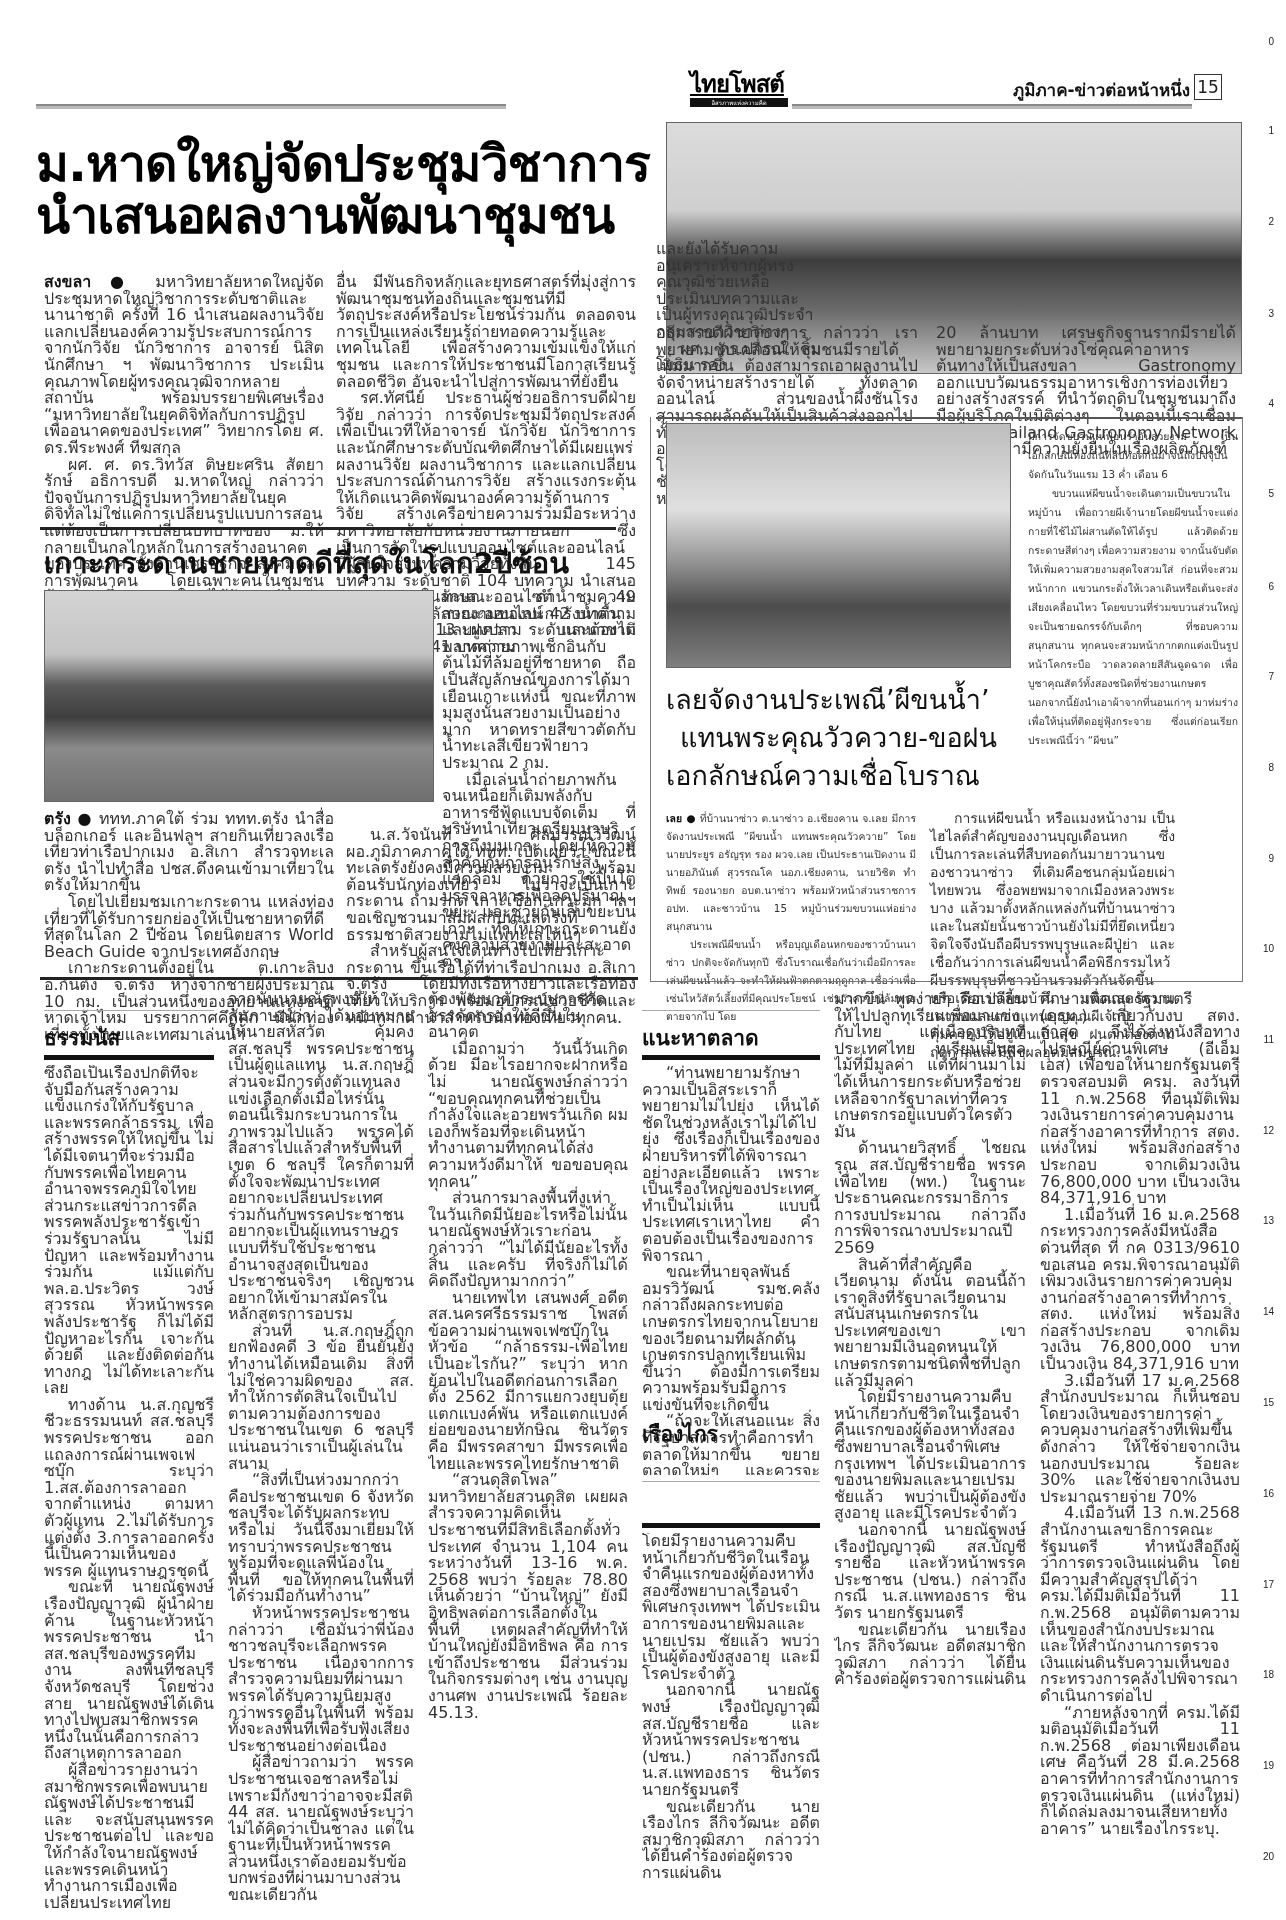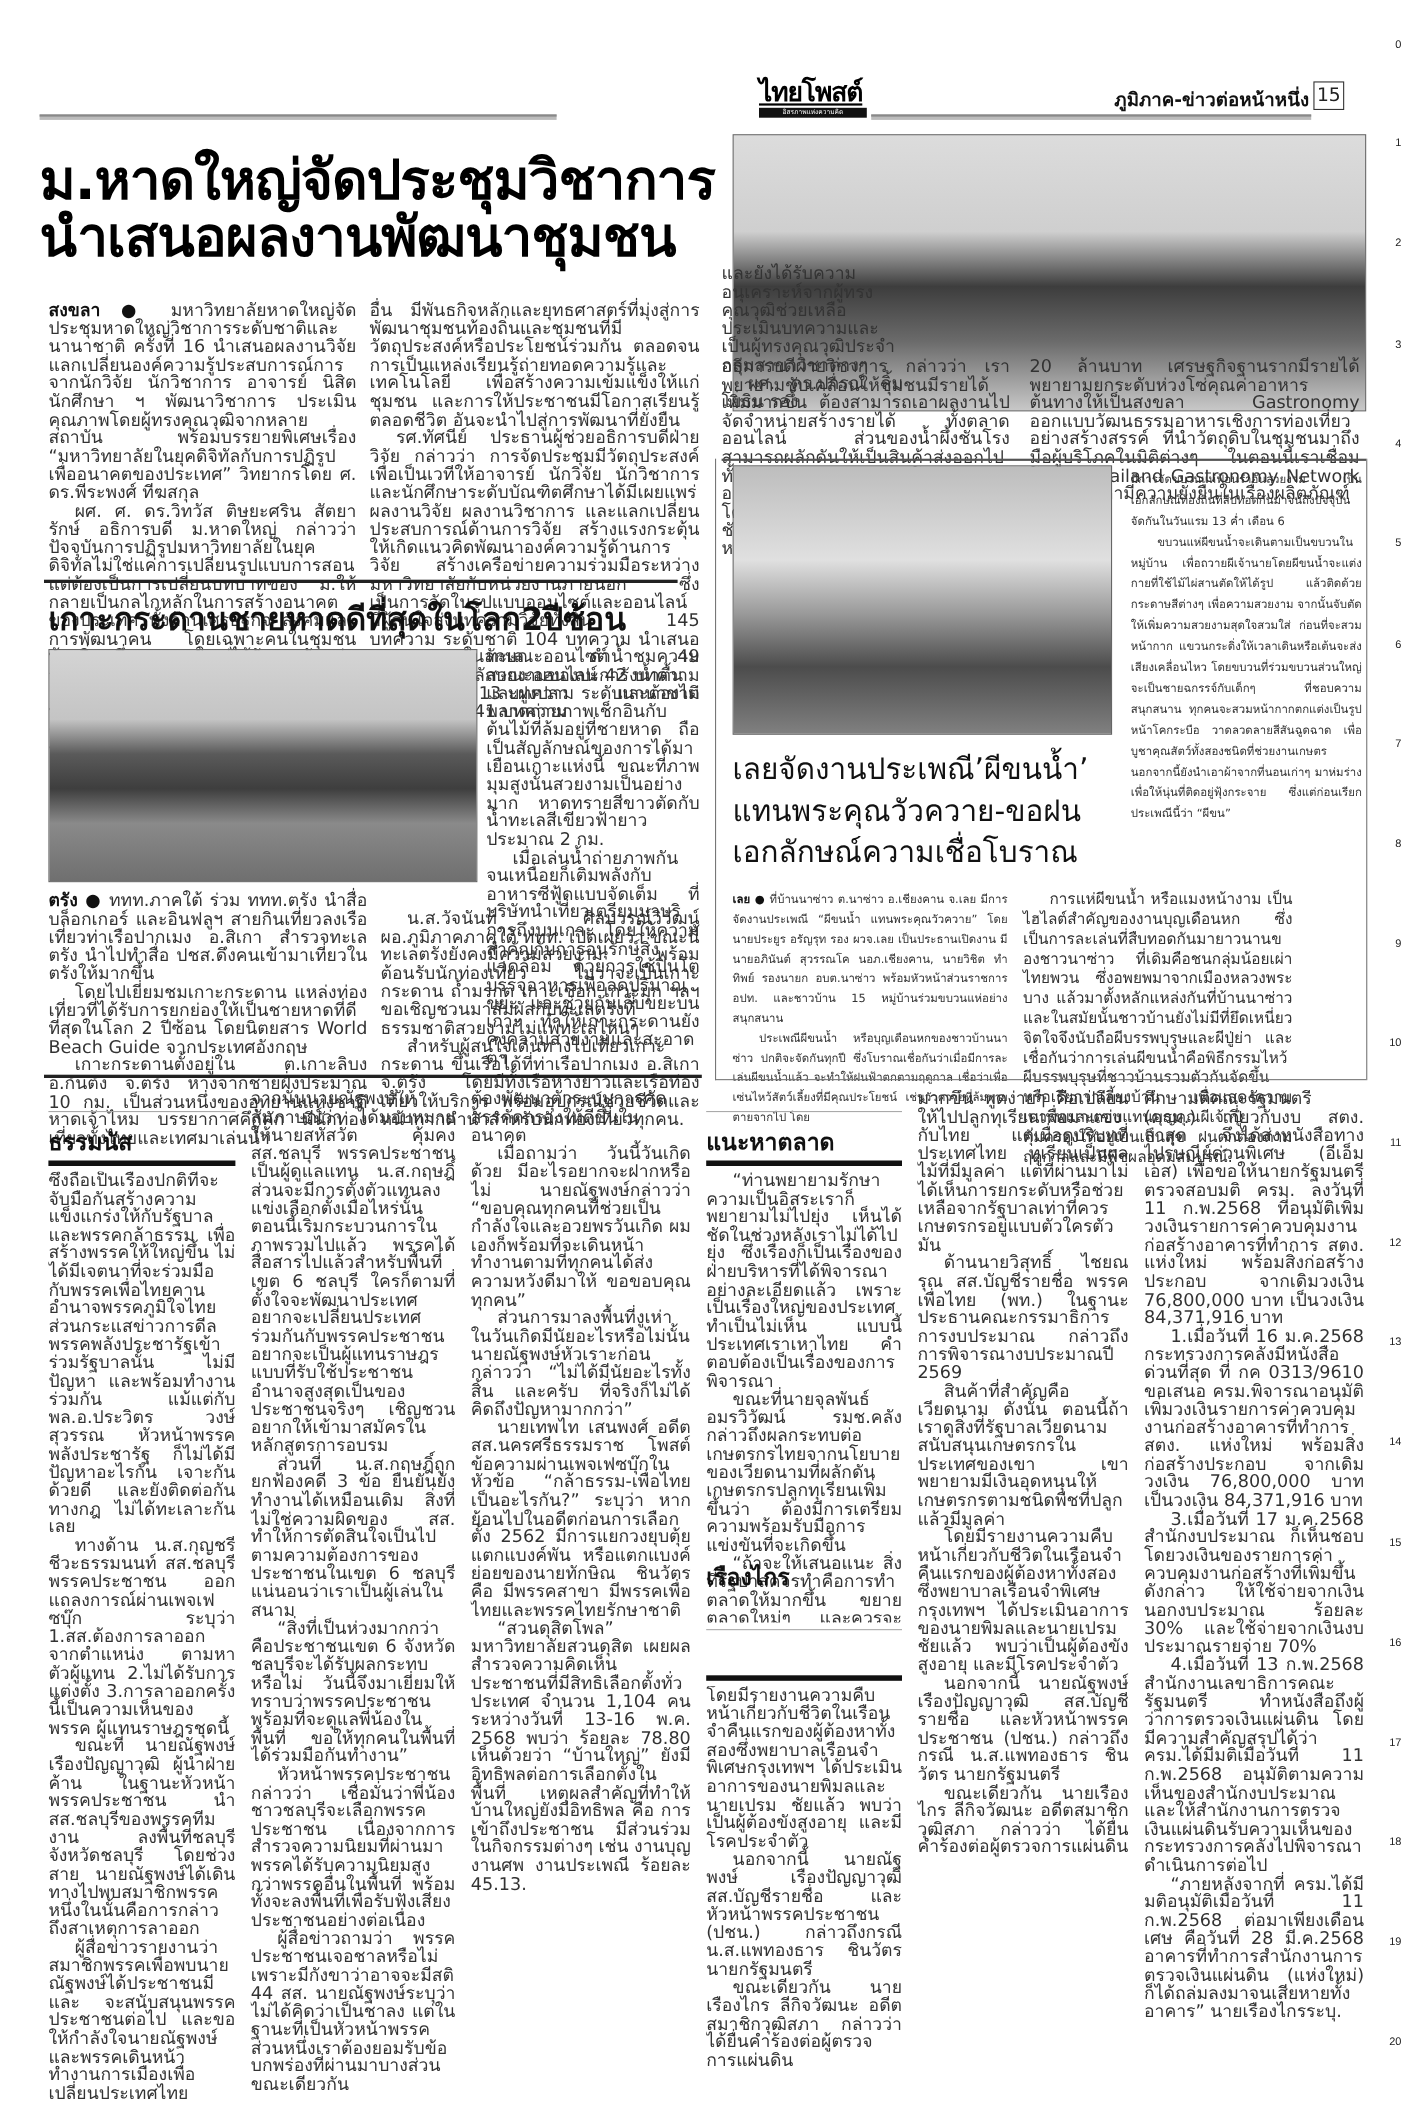--- a/index.html
+++ b/index.html
@@ -103,21 +103,21 @@
 <div class="abs body-text" style="left:346px;top:794px;width:290px;">
   <p>น.ส.วัจนันท์ ศิลปวรณ์วิวัฒน์ ผอ.ภูมิภาคภาคใต้ ททท. เปิดเผยว่า ขณะนี้ทะเลตรังยังคงมีความสวยงาม พร้อมต้อนรับนักท่องเที่ยว ไม่ว่าจะเป็นเกาะกระดาน ถ้ำมรกต เกาะเชือก เกาะมุก ฯลฯ ขอเชิญชวนมาสัมผัสกับทะเลตรังที่ธรรมชาติสวยงามไม่แพ้ทะเลไหนๆ</p>
   <p>สำหรับผู้สนใจเดินทางไปเที่ยวเกาะกระดาน ขึ้นเรือได้ที่ท่าเรือปากเมง อ.สิเกา จ.ตรัง โดยมีทั้งเรือหางยาวและเรือท่องเที่ยวให้บริการ พร้อมอุปกรณ์ช่วยชีวิตและหน้ากากดำน้ำสำหรับนักท่องเที่ยวทุกคน.</p>
 </div>
 <div class="abs rule-thick" style="left:40px;top:944px;width:598px;"></div>
 <div class="abs" style="left:650px;top:384px;width:1px;height:565px;background:#777;"></div>
 
 <div class="abs photo" style="left:666px;top:390px;width:345px;height:245px;background:linear-gradient(180deg,#bdbdbd 0%,#e0e0e0 35%,#9a9a9a 55%,#4c4c4c 75%,#808080 100%);"></div>
 <div class="abs" style="left:666px;top:648px;width:345px;">
   <div style="font-size:27px;line-height:38px;color:#111;white-space:nowrap;">เลยจัดงานประเพณี’ผีขนน้ำ’</div>
-  <div style="font-size:27px;line-height:38px;color:#111;white-space:nowrap;">แทนพระคุณวัวควาย-ขอฝน</div>
+  <div style="font-size:27px;line-height:38px;color:#111;white-space:nowrap;text-align:center;">แทนพระคุณวัวควาย-ขอฝน</div>
   <div style="font-size:27px;line-height:38px;color:#111;white-space:nowrap;">เอกลักษณ์ความเชื่อโบราณ</div>
 </div>
 <div class="abs body-text" style="left:1028px;top:394px;width:210px;font-size:10.4px;line-height:19px;">
   <p class="lead">มีการจัดขบวนแห่ฟ้อนรำอันสวยงาม เป็นเอกลักษณ์ท้องถิ่นที่สืบทอดกันมาจนถึงปัจจุบัน จัดกันในวันแรม 13 ค่ำ เดือน 6</p>
   <p>ขบวนแห่ผีขนน้ำจะเดินตามเป็นขบวนในหมู่บ้าน เพื่อถวายผีเจ้านายโดยผีขนน้ำจะแต่งกายที่ใช้ไม้ไผ่สานตัดให้ได้รูป แล้วติดด้วยกระดาษสีต่างๆ เพื่อความสวยงาม จากนั้นจับตัดให้เพิ่มความสวยงามสุดใจสวมใส่ ก่อนที่จะสวมหน้ากาก แขวนกระดิ่งให้เวลาเดินหรือเต้นจะส่งเสียงเคลื่อนไหว โดยขบวนที่ร่วมขบวนส่วนใหญ่จะเป็นชายฉกรรจ์กับเด็กๆ ที่ชอบความสนุกสนาน ทุกคนจะสวมหน้ากากตกแต่งเป็นรูปหน้าโคกระบือ วาดลวดลายสีสันฉูดฉาด เพื่อบูชาคุณสัตว์ทั้งสองชนิดที่ช่วยงานเกษตร นอกจากนี้ยังนำเอาผ้าจากที่นอนเก่าๆ มาห่มร่างเพื่อให้นุ่นที่ติดอยู่ฟุ้งกระจาย ซึ่งแต่ก่อนเรียกประเพณีนี้ว่า “ผีขน”</p>
 </div>
 <div class="abs body-text" style="left:666px;top:776px;width:250px;font-size:10.4px;line-height:18px;">
   <p class="lead"><span class="dateline">เลย ●</span> <span>ที่บ้านนาซ่าว ต.นาซ่าว อ.เชียงคาน จ.เลย มีการจัดงานประเพณี “ผีขนน้ำ แทนพระคุณวัวควาย” โดยนายประยูร อรัญรุท รอง ผวจ.เลย เป็นประธานเปิดงาน มีนายอภินันต์ สุวรรณโค นอภ.เชียงคาน, นายวิชิต ทำทิพย์ รองนายก อบต.นาซ่าว พร้อมหัวหน้าส่วนราชการ อปท. และชาวบ้าน 15 หมู่บ้านร่วมขบวนแห่อย่างสนุกสนาน</span></p>
   <p>ประเพณีผีขนน้ำ หรือบุญเดือนหกของชาวบ้านนาซ่าว ปกติจะจัดกันทุกปี ซึ่งโบราณเชื่อกันว่าเมื่อมีการละเล่นผีขนน้ำแล้ว จะทำให้ฝนฟ้าตกตามฤดูกาล เชื่อว่าเพื่อเซ่นไหว้สัตว์เลี้ยงที่มีคุณประโยชน์ เช่นวัวควายที่ล้มหายตายจากไป โดย</p>
 </div>

